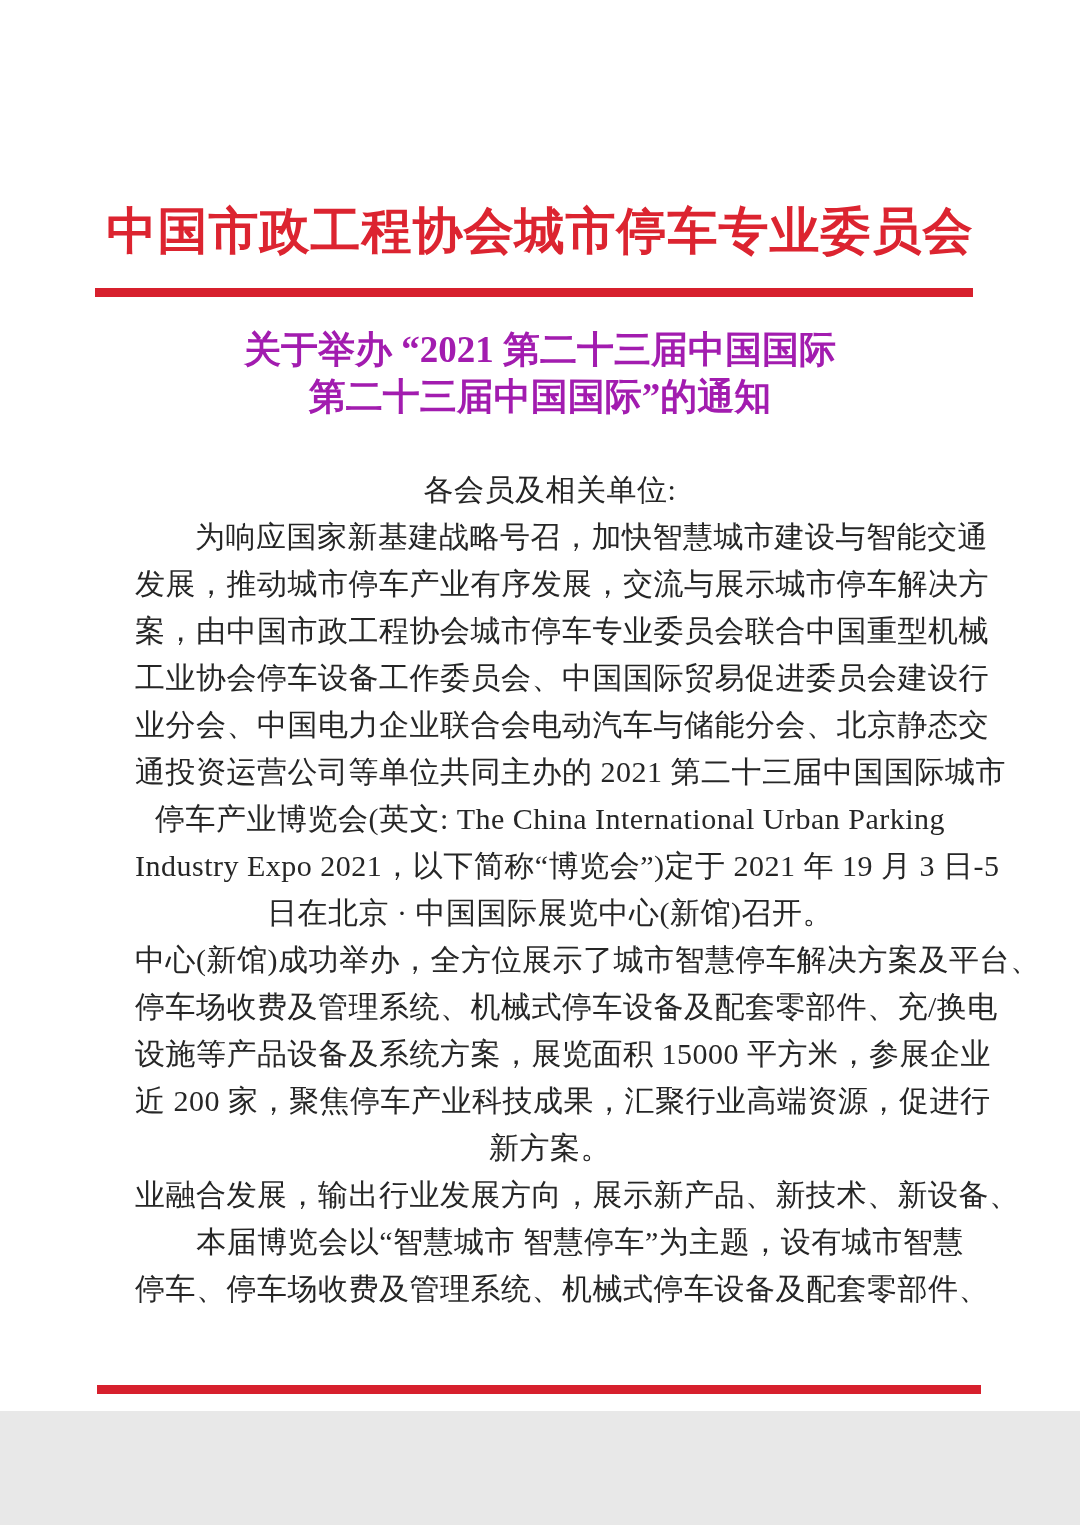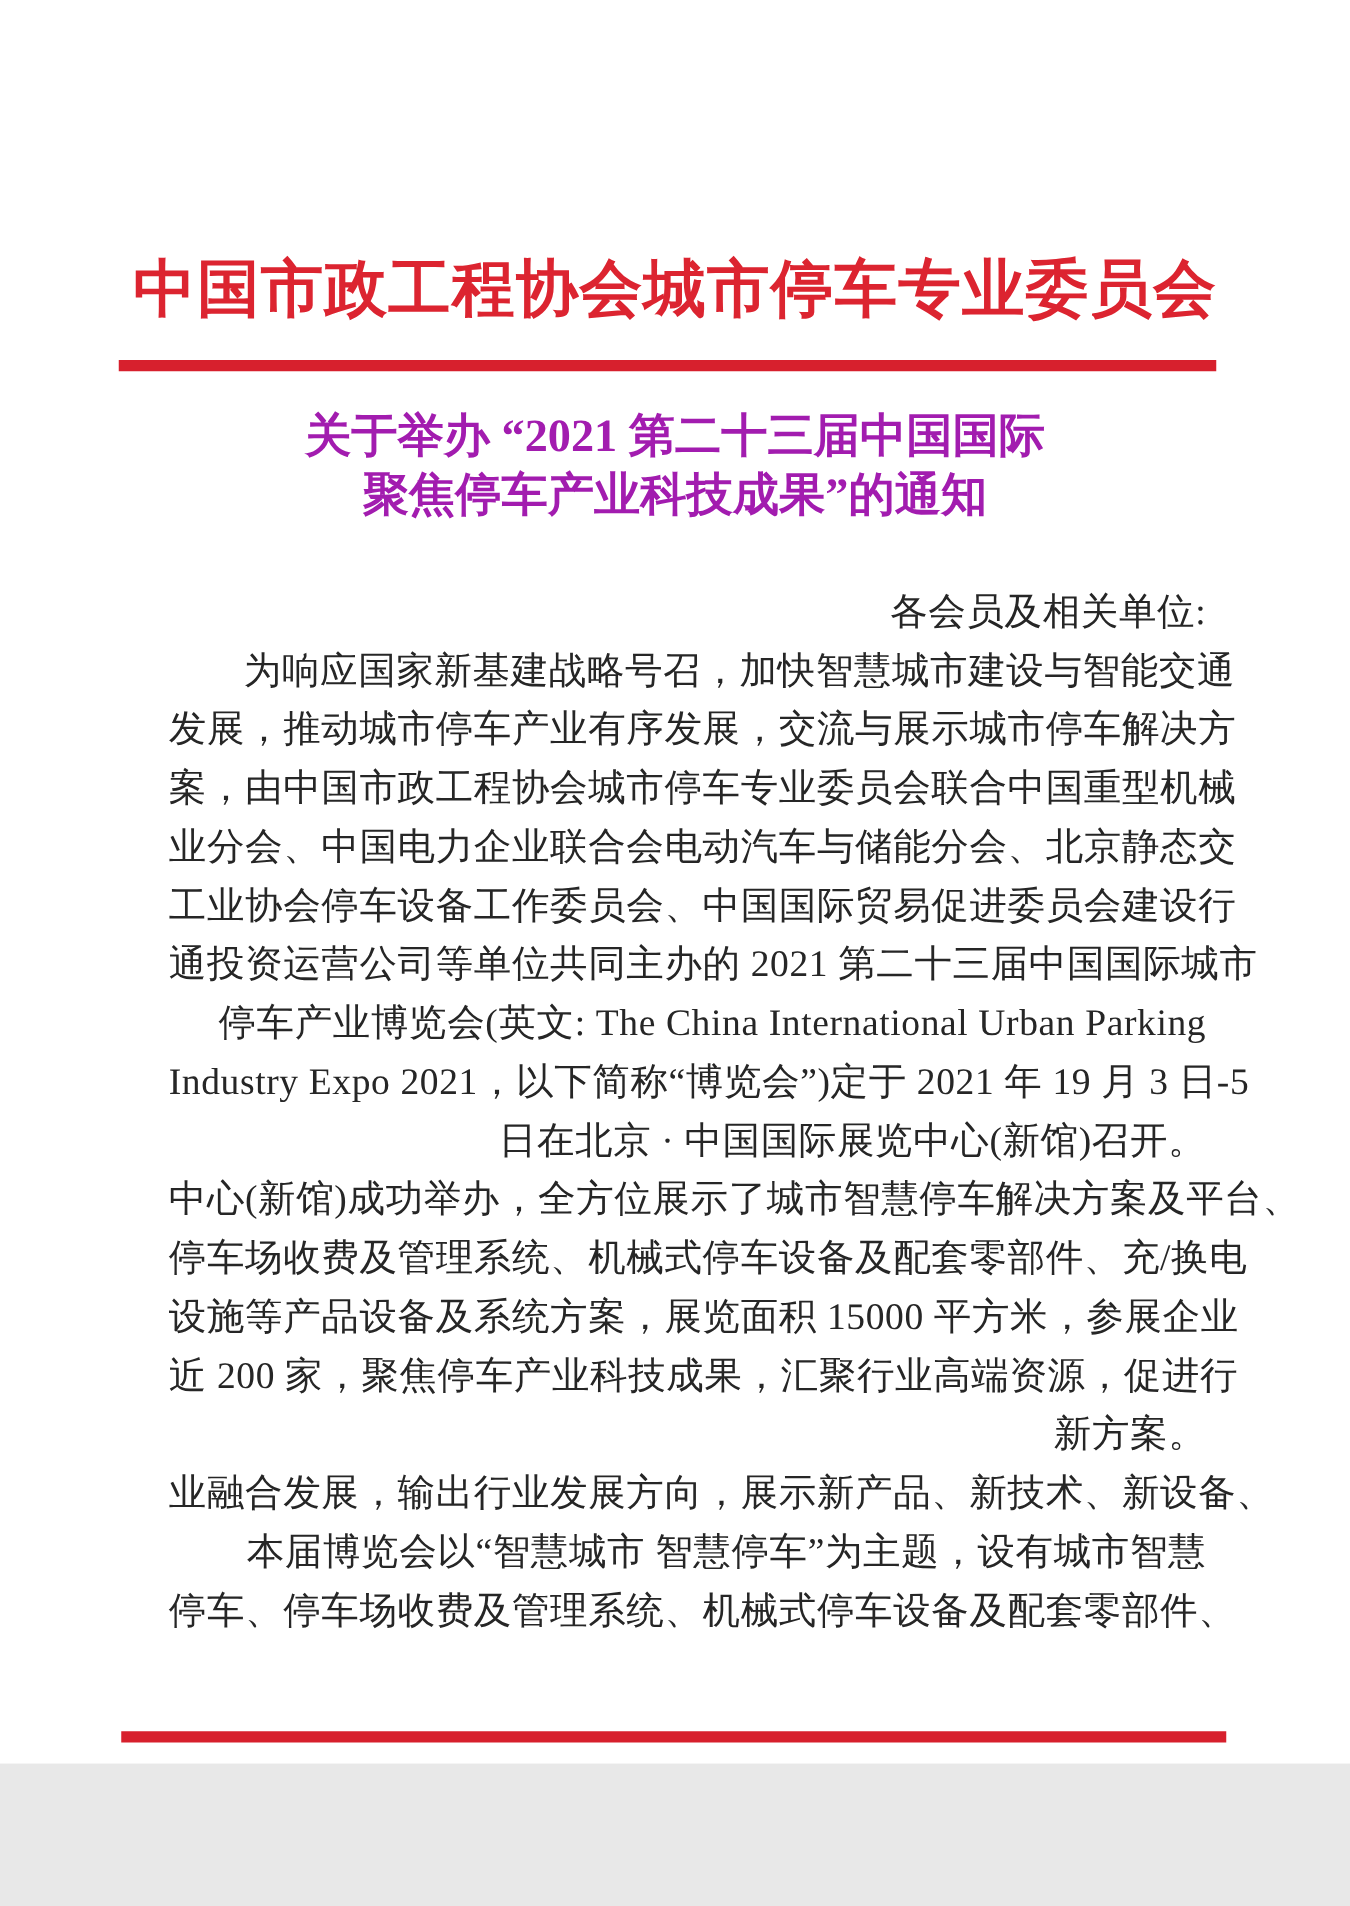--- a/index.html
+++ b/index.html
@@ -41,46 +41,46 @@
   .doc-body{
     position:absolute;
     top:466px;left:135px;width:830px;
     font-size:30px;
     color:#262626;
   }
   .line{
     height:47px;
     line-height:47px;
     white-space:nowrap;
-    text-align:right;
+    text-align:center;
     letter-spacing:0.5px;
   }
   .indent{padding-left:60px;}
 </style>
 </head>
 <body>
 
 <div class="page">
 
   <div class="letterhead">中国市政工程协会城市停车专业委员会</div>
 
   <div class="rule rule-top"></div>
 
   <div class="notice-title">
     <div>关于举办 “2021 第二十三届中国国际</div>
-    <div>聚焦停车产业科技成果”的通知</div>
+    <div>第二十三届中国国际”的通知</div>
   </div>
 
   <div class="doc-body">
     <div class="line">各会员及相关单位:</div>
     <div class="line indent">为响应国家新基建战略号召，加快智慧城市建设与智能交通</div>
     <div class="line">发展，推动城市停车产业有序发展，交流与展示城市停车解决方</div>
     <div class="line">案，由中国市政工程协会城市停车专业委员会联合中国重型机械</div>
+    <div class="line">工业协会停车设备工作委员会、中国国际贸易促进委员会建设行</div>
     <div class="line">业分会、中国电力企业联合会电动汽车与储能分会、北京静态交</div>
-    <div class="line">工业协会停车设备工作委员会、中国国际贸易促进委员会建设行</div>
     <div class="line">通投资运营公司等单位共同主办的 2021 第二十三届中国国际城市</div>
     <div class="line">停车产业博览会(英文: The China International Urban Parking</div>
     <div class="line">Industry Expo 2021，以下简称“博览会”)定于 2021 年 19 月 3 日-5</div>
     <div class="line">日在北京 · 中国国际展览中心(新馆)召开。</div>
     <div class="line">中心(新馆)成功举办，全方位展示了城市智慧停车解决方案及平台、</div>
     <div class="line">停车场收费及管理系统、机械式停车设备及配套零部件、充/换电</div>
     <div class="line">设施等产品设备及系统方案，展览面积 15000 平方米，参展企业</div>
     <div class="line">近 200 家，聚焦停车产业科技成果，汇聚行业高端资源，促进行</div>
     <div class="line">新方案。</div>
     <div class="line">业融合发展，输出行业发展方向，展示新产品、新技术、新设备、</div>

